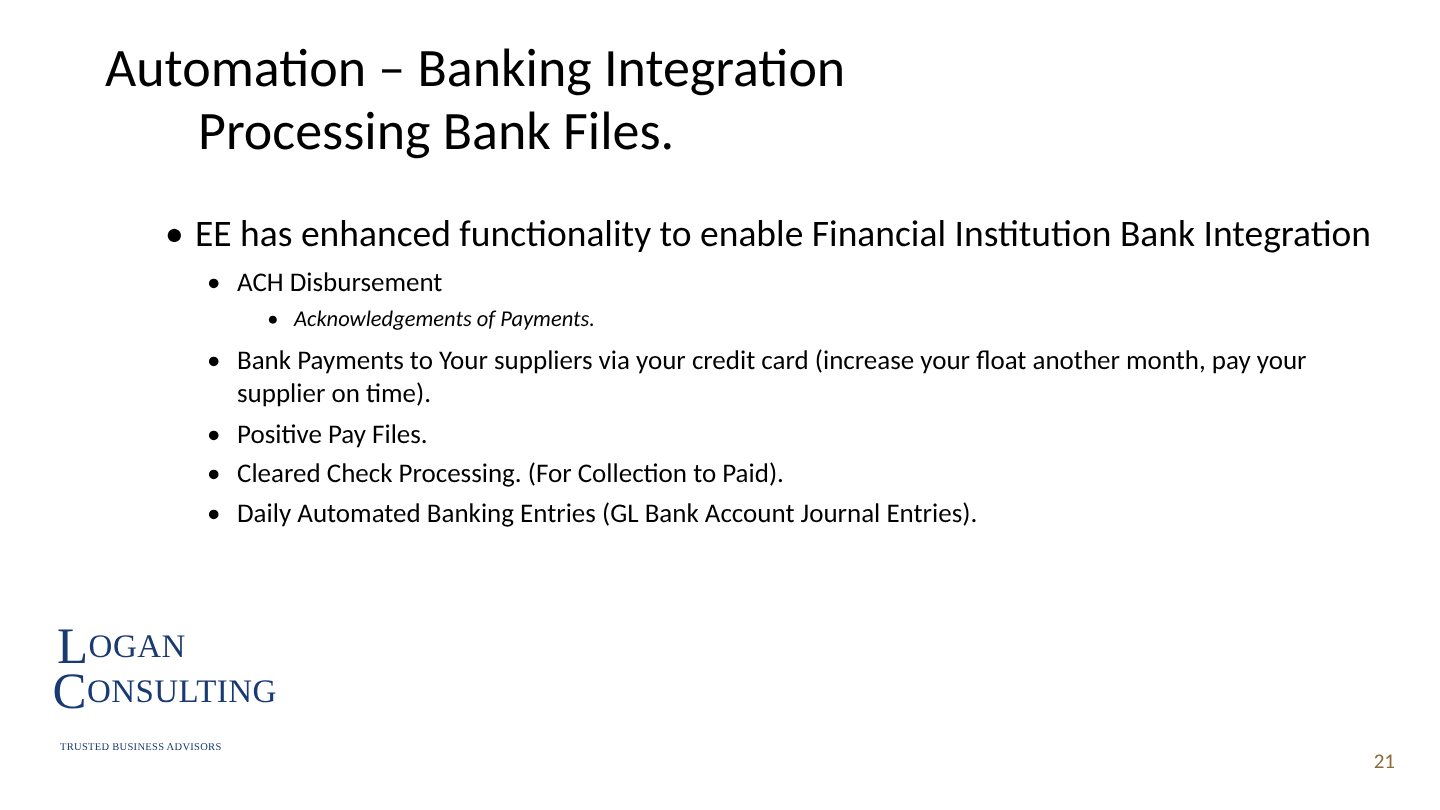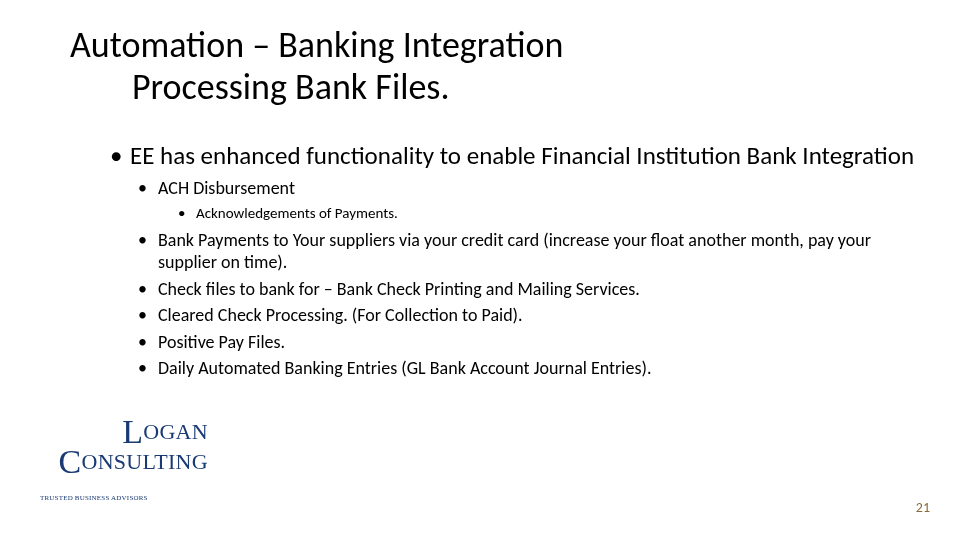--- a/index.html
+++ b/index.html
@@ -35,36 +35,35 @@
     width: 820px;
     font-size: 20px;
     line-height: 1.25;
   }
   .content ul { list-style: none; margin: 0; padding: 0; }
   .content li { position: relative; }
   .b1 { padding-left: 22px; font-size: 25px; margin-bottom: 6px; }
   .b1::before { content: "•"; position: absolute; left: 2px; top: 0; }
   .b2 { padding-left: 22px; margin-left: 28px; font-size: 18px; margin-bottom: 4px; }
   .b2::before { content: "•"; position: absolute; left: 2px; top: 0; }
-  .b3 { padding-left: 20px; margin-left: 68px; font-size: 15px; margin-bottom: 6px; }
+  .b3 { padding-left: 20px; margin-left: 68px; font-size: 15px; margin-bottom: 6px; font-style: italic; }
   .b3::before { content: "•"; position: absolute; left: 2px; top: 0; }
   .logo {
     position: absolute;
     left: 38px;
     top: 412px;
     width: 170px;
     height: 70px;
   }
   .logo-main {
     font-family: "Times New Roman", Georgia, serif;
     font-weight: 400;
     color: #1a3a73;
     line-height: 0.95;
     white-space: nowrap;
-    text-align: right;
   }
   .logo-line1 { font-size: 22px; letter-spacing: 0.3px; }
   .logo-line2 { font-size: 22px; letter-spacing: 0.3px; position: relative; margin-top: -2px;}
   .big-l, .big-c { font-size: 34px; font-weight: 400; display: inline-block; transform: translateY(4px); }
   .big-c { margin-left: -3px; }
   .logo-sub {
     font-family: Liberation Serif, serif;
     font-size: 7px;
     color: #1a3a73;
     letter-spacing: 0.2px;
@@ -88,23 +87,22 @@
     <div>Automation – Banking Integration</div>
     <div style="margin-left:62px;">Processing Bank Files.</div>
   </div>
 
   <div class="content">
     <ul>
       <li class="b1">EE has enhanced functionality to enable Financial Institution Bank Integration</li>
       <li class="b2">ACH Disbursement</li>
       <li class="b3">Acknowledgements of Payments.</li>
       <li class="b2">Bank Payments to Your suppliers via your credit card (increase your float another month, pay your supplier on time).</li>
-      <li class="b2">Check files to bank for – Bank Check Printing and Mailing Services.</li>
+      <li class="b2">Positive Pay Files.</li>
       <li class="b2">Cleared Check Processing.  (For Collection to Paid).</li>
-      <li class="b2">Positive Pay Files.</li>
       <li class="b2">Daily Automated Banking Entries (GL Bank Account Journal Entries).</li>
     </ul>
   </div>
 
   <div class="logo">
     <div class="logo-main">
       <div class="logo-line1"><span class="big-l">L</span><span>OGAN</span></div>
       <div class="logo-line2"><span class="big-c">C</span><span>ONSULTING</span></div>
     </div>
     <div class="logo-sub">TRUSTED BUSINESS ADVISORS</div>

